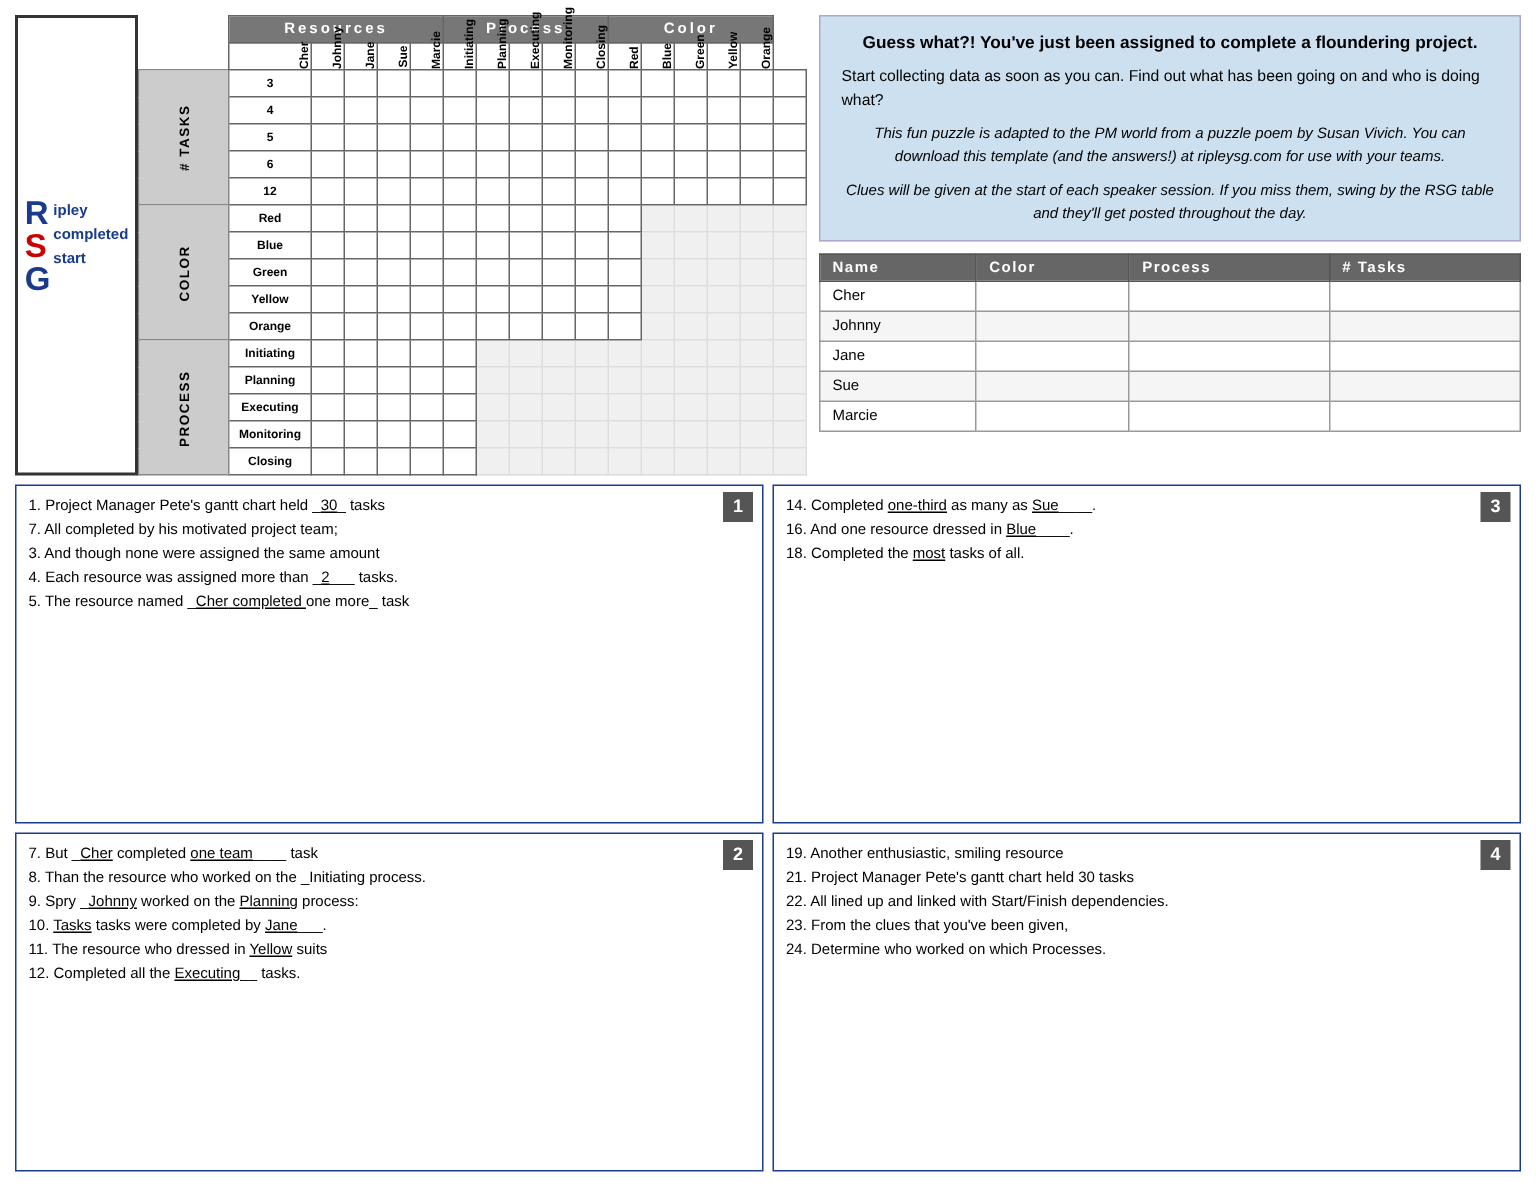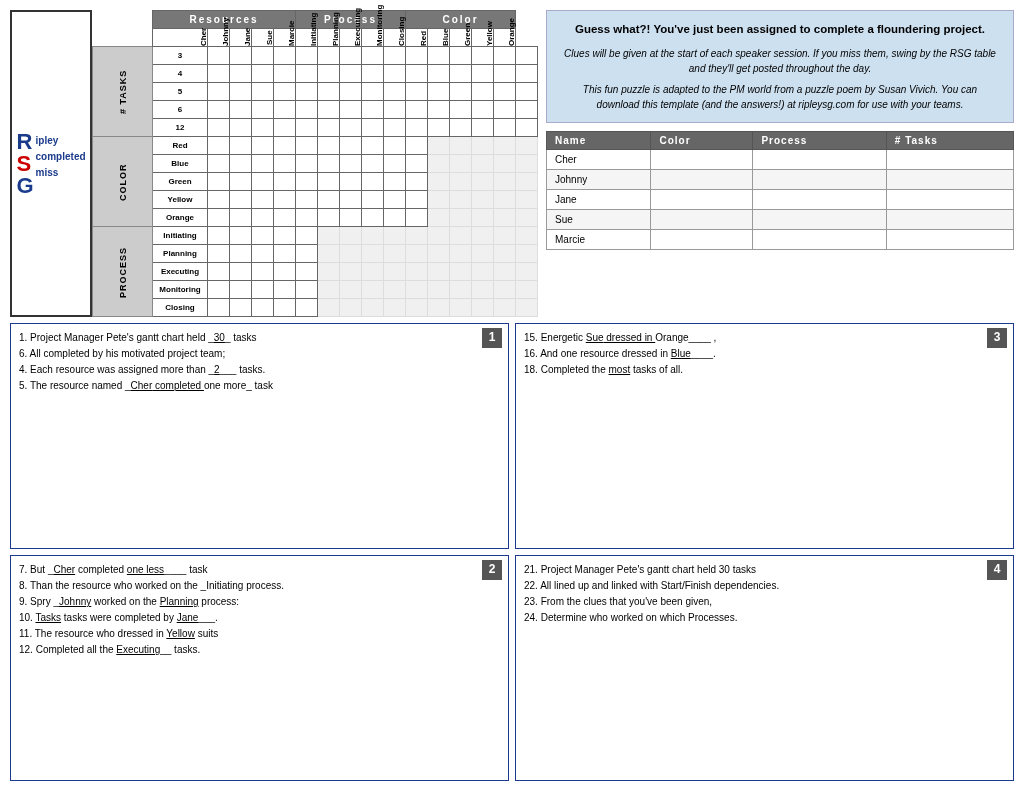--- a/index.html
+++ b/index.html
@@ -191,21 +191,21 @@
         <div class="logo" style="width:82px; flex-shrink:0;">
           <div class="logo-inner">
             <div class="logo-letters">
               <span class="logo-r">R</span>
               <span class="logo-s">S</span>
               <span class="logo-g">G</span>
             </div>
             <div class="logo-text">
               <span>ipley</span>
               <span>completed</span>
-              <span>miss</span>
+              <span>start</span>
             </div>
           </div>
         </div>
 
         <div>
           <table class="grid-table">
             <thead>
               <tr>
 
                 <td style="border:none; width:60px;"></td>
@@ -512,22 +512,23 @@
               </tbody>
           </table>
         </div>
       </div>
     </div>
 
     <div class="right-panel">
 
       <div class="info-box">
         <div class="title">Guess what?! You've just been assigned to complete a floundering project.</div>
+        <p>Start collecting data as soon as you can.  Find out what has been going on and who is doing what?</p>
+        <p class="italic-text" style="margin-top:6px;">This fun puzzle is adapted to the PM world from a puzzle poem by Susan Vivich.  You can download this template (and the answers!) at ripleysg.com for use with your teams.</p>
         <p class="italic-text">Clues will be given at the start of each speaker session.  If you miss them, swing by the RSG table and they'll get posted throughout the day.</p>
-        <p class="italic-text" style="margin-top:6px;">This fun puzzle is adapted to the PM world from a puzzle poem by Susan Vivich.  You can download this template (and the answers!) at ripleysg.com for use with your teams.</p>
       </div>
 
       <table class="answer-table">
         <thead>
           <tr>
             <th>Name</th>
             <th>Color</th>
             <th>Process</th>
             <th># Tasks</th>
           </tr>
@@ -567,49 +568,51 @@
       </table>
     </div>
   </div>
 
   <div class="clue-section">
     <div class="clue-half">
       <div class="clue-box">
         <div class="clue-box-number">1</div>
         <div id="clue1-content">
             <p>1.  Project Manager Pete's gantt chart held _<u>30</u>_ tasks</p>
-            <p>6.  All completed by his motivated project team;</p>
+            <p>7.  All completed by his motivated project team;</p>
+            <p>3.  And though none were assigned the same amount</p>
             <p>4.  Each resource was assigned more than _<u>2</u>___ tasks.</p>
             <p>5.  The resource named _<u>Cher</u><u> completed </u>one more_ task</p>
           </div>
       </div>
       <div class="clue-box">
         <div class="clue-box-number">2</div>
         <div id="clue2-content">
-            <p>7.  But _<u>Cher</u> completed <u>one less</u>____ task</p>
+            <p>7.  But _<u>Cher</u> completed <u>one team</u>____ task</p>
             <p>8.  Than the resource who worked on the _Initiating process.</p>
             <p>9.  Spry _<u>Johnny</u> worked on the <u>Planning</u> process:</p>
             <p>10. <u>Tasks</u> tasks were completed by <u>Jane</u>___.</p>
             <p>11. The resource who dressed in <u>Yellow</u> suits</p>
             <p>12. Completed all the <u>Executing</u>__ tasks.</p>
           </div>
       </div>
     </div>
     <div class="clue-half">
       <div class="clue-box">
         <div class="clue-box-number">3</div>
         <div id="clue3-content">
-            <p>15. Energetic <u>Sue</u><u> dressed in </u>Orange____ ,</p>
+            <p>14. Completed <u>one-third</u> as many as <u>Sue</u>____.</p>
             <p>16. And one resource dressed in <u>Blue</u>____.</p>
             <p>18. Completed the <u>most</u> tasks of all.</p>
           </div>
       </div>
       <div class="clue-box">
         <div class="clue-box-number">4</div>
         <div id="clue4-content">
+            <p>19. Another enthusiastic, smiling resource</p>
             <p>21. Project Manager Pete's gantt chart held 30 tasks</p>
             <p>22. All lined up and linked with Start/Finish dependencies.</p>
             <p>23. From the clues that you've been given,</p>
             <p>24. Determine who worked on which Processes.</p>
           </div>
       </div>
     </div>
   </div>
 </div>
 

